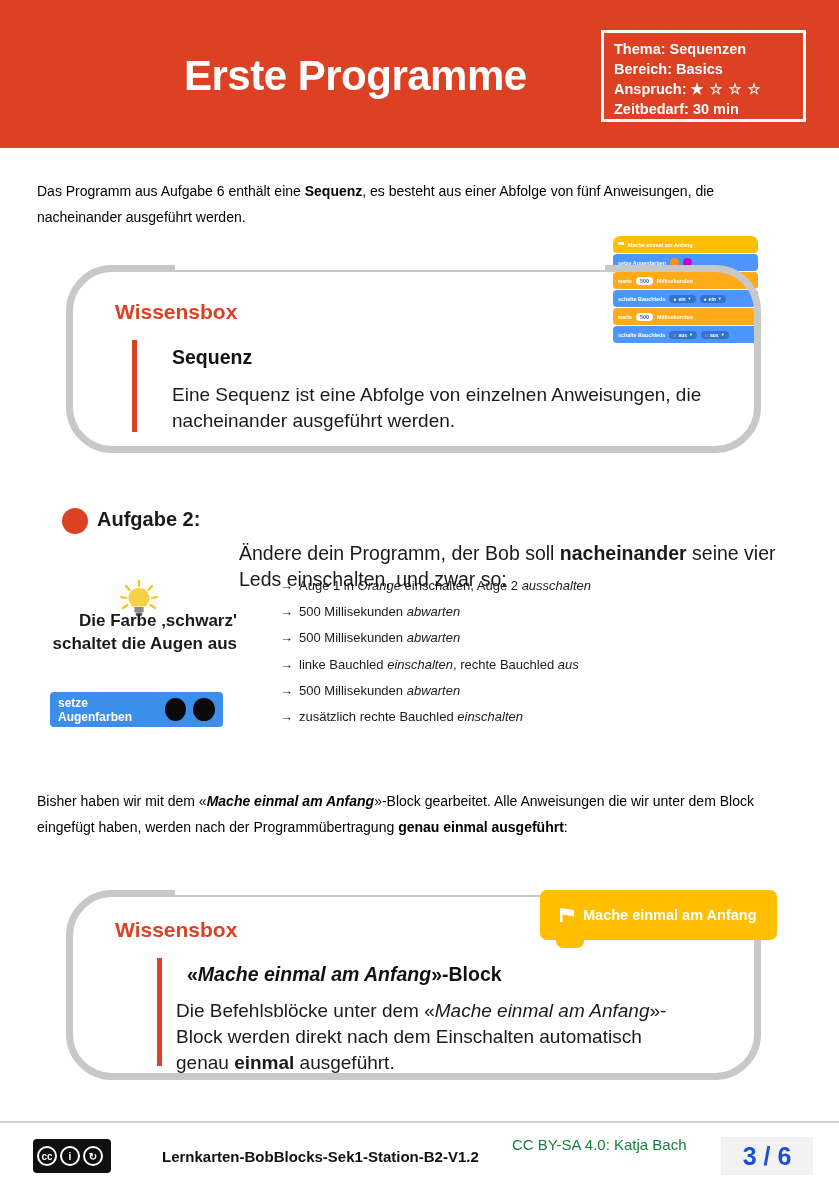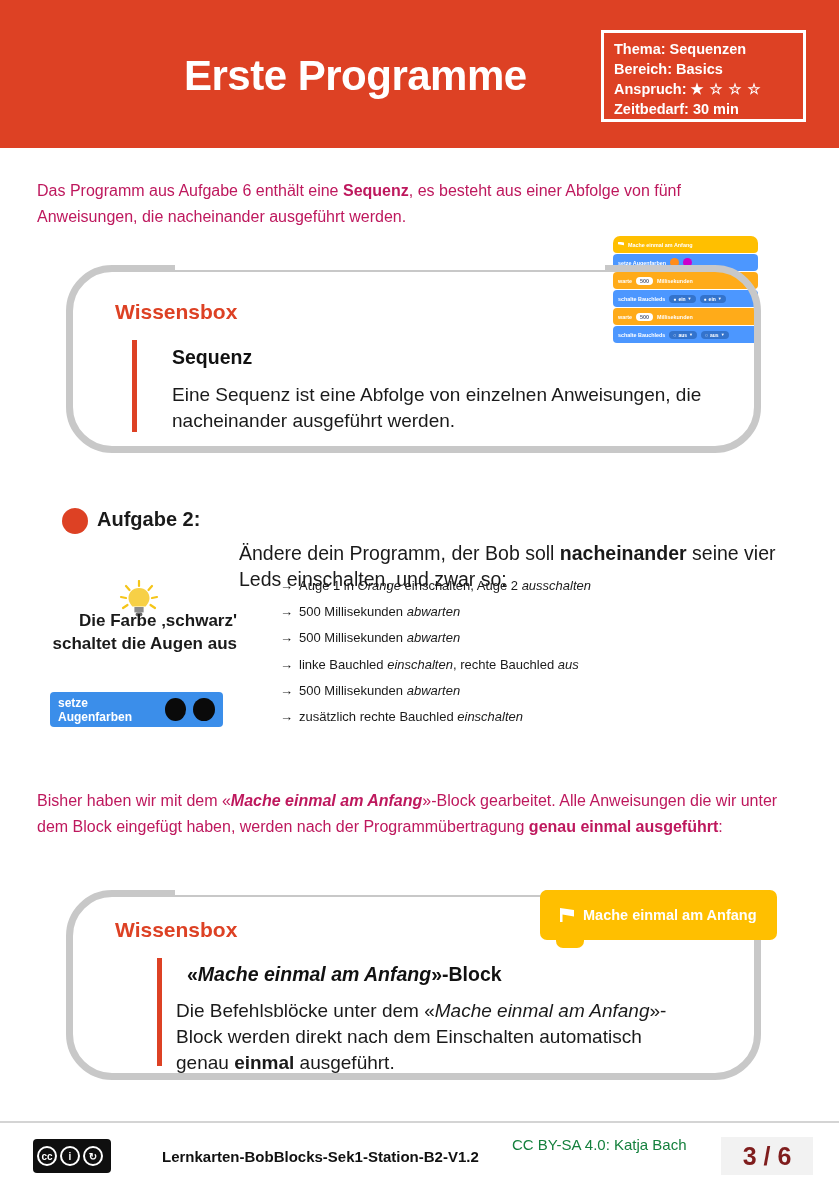--- a/index.html
+++ b/index.html
@@ -58,23 +58,23 @@
     font-weight: bold;
     color: #ffffff;
     line-height: 20px;
     white-space: nowrap;
   }
   .stars { display: inline-block; letter-spacing: 1px; }
 
   
   .para {
     position: absolute;
-    font-size: 16px;
+    font-size: 14px;
     line-height: 26px;
-    color: #be185d;
+    color: #000000;
   }
   .para b { font-weight: bold; }
   .para .bi { font-weight: bold; font-style: italic; }
 
   #intro-para { left: 37px; top: 178px; width: 740px; }
   #block-para { left: 37px; top: 788px; width: 775px; }
 
   
   .wbox {
     position: absolute;
@@ -310,21 +310,21 @@
   }
   #page-box {
     position: absolute;
     left: 721px; top: 1137px;
     width: 92px; height: 38px;
     background: #f2f2f2;
     display: flex;
     align-items: center;
     justify-content: center;
   }
-  #page-box span { font-size: 25px; font-weight: bold; color: #7f1d1d; }
+  #page-box span { font-size: 25px; font-weight: bold; color: #1d4ed8; }
 </style>
 </head>
 <body>
 
 <div class="header">
   <div class="header-title">Erste Programme</div>
   <div class="meta-box">
     <div class="meta-line">Thema: Sequenzen</div>
     <div class="meta-line">Bereich: Basics</div>
     <div class="meta-line">

